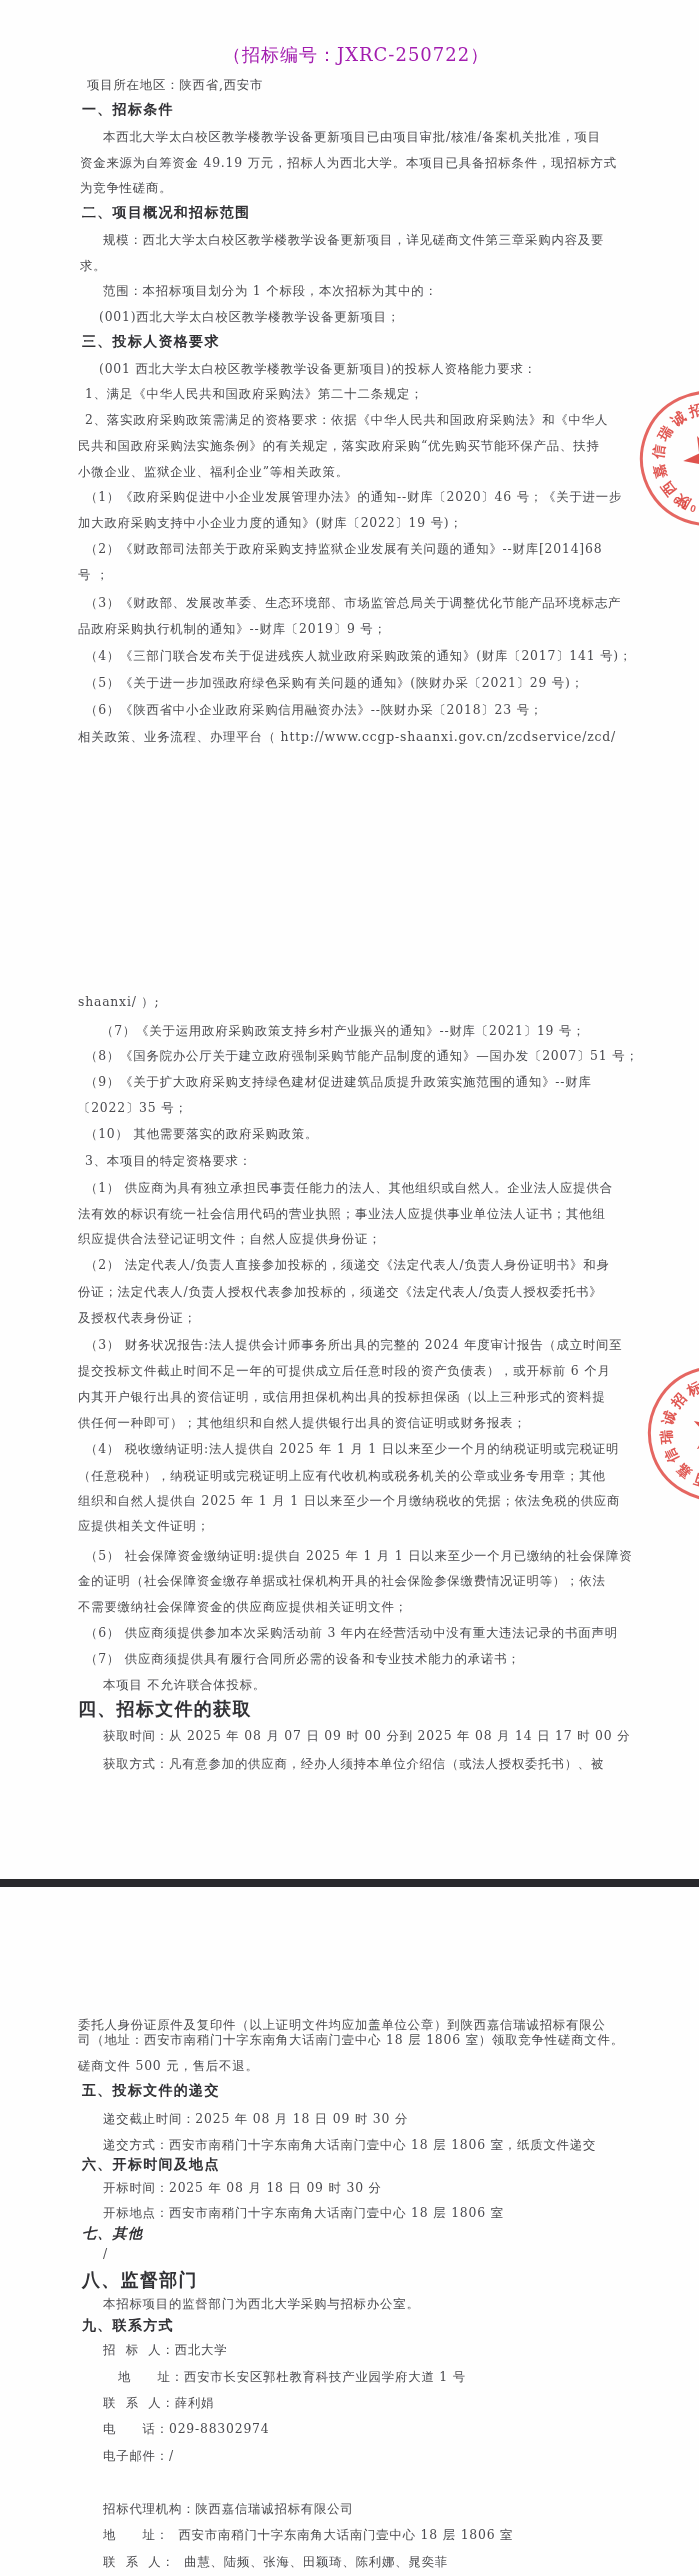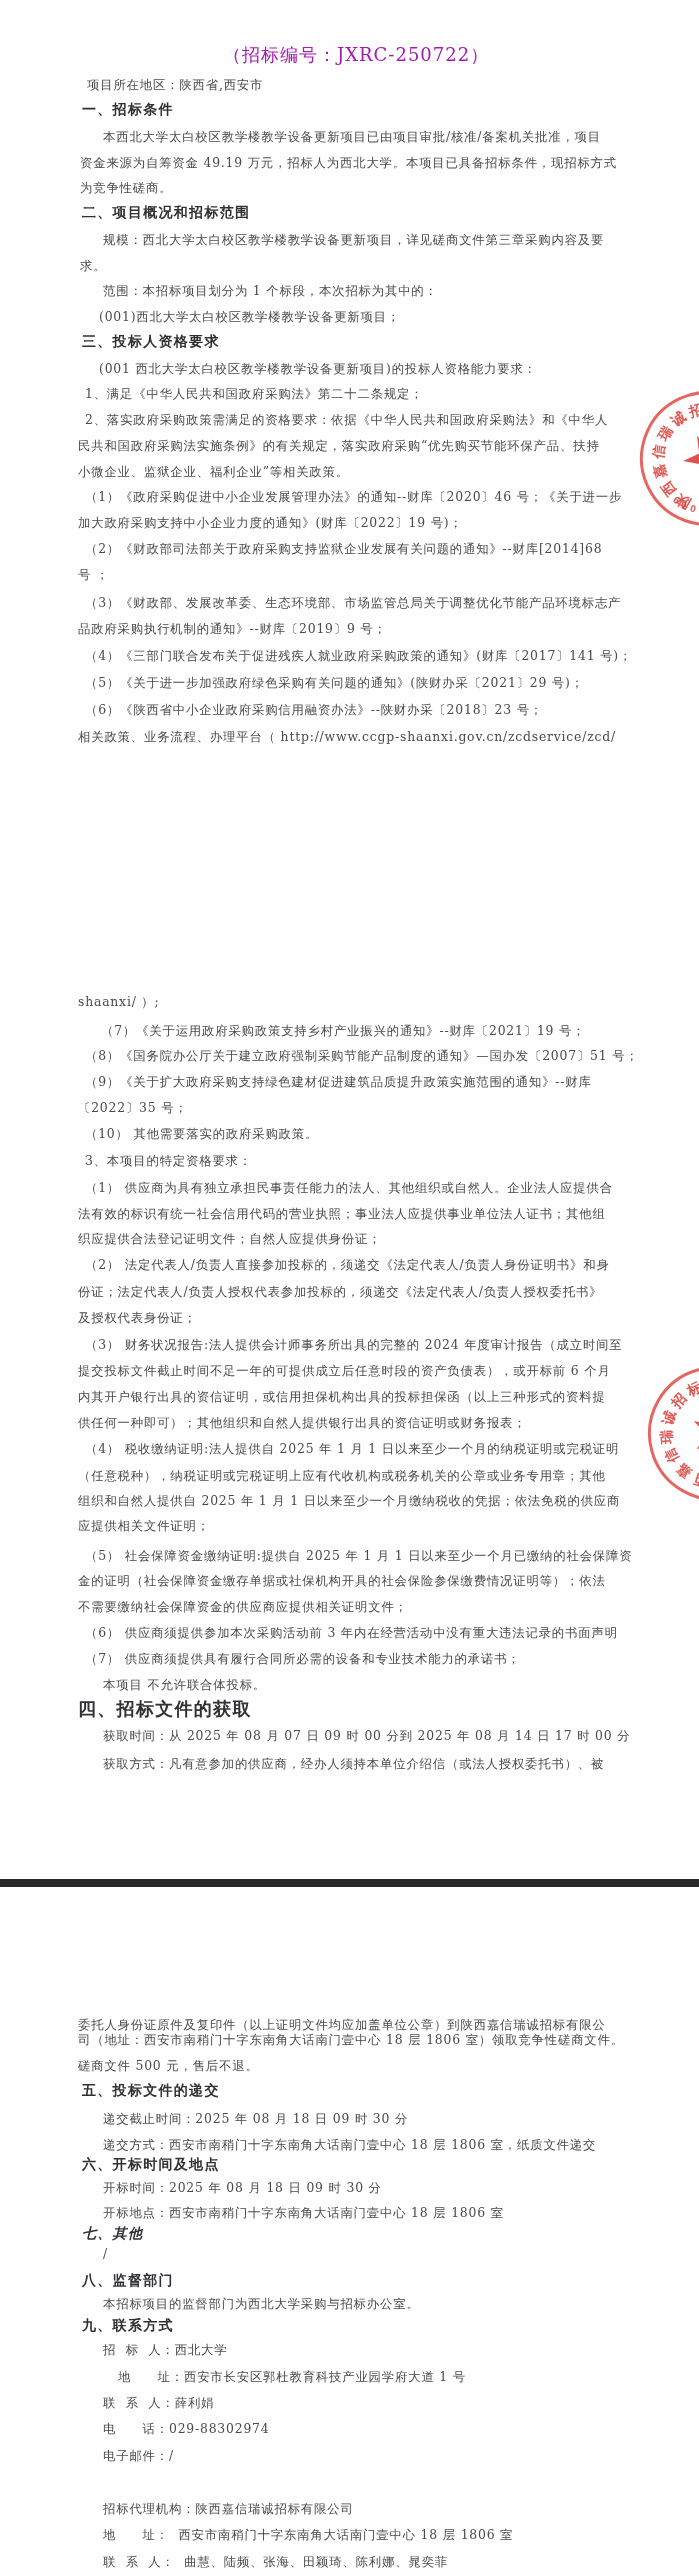--- a/index.html
+++ b/index.html
@@ -95,21 +95,21 @@
       <div class="line" style="left: 78px; top: 2032px;">司（地址：西安市南稍门十字东南角大话南门壹中心 18 层 1806 室）领取竞争性磋商文件。</div>
       <div class="line" style="left: 78px; top: 2058px;">磋商文件 500 元，售后不退。</div>
       <div class="line hd" style="left: 82px; top: 2082px; font-size: 14px;">五、投标文件的递交</div>
       <div class="line" style="left: 103px; top: 2111px;">递交截止时间：2025 年 08 月 18 日 09 时 30 分</div>
       <div class="line" style="left: 103px; top: 2137px;">递交方式：西安市南稍门十字东南角大话南门壹中心 18 层 1806 室，纸质文件递交</div>
       <div class="line hd" style="left: 82px; top: 2156px; font-size: 14px;">六、开标时间及地点</div>
       <div class="line" style="left: 103px; top: 2180px;">开标时间：2025 年 08 月 18 日 09 时 30 分</div>
       <div class="line" style="left: 103px; top: 2205px;">开标地点：西安市南稍门十字东南角大话南门壹中心 18 层 1806 室</div>
       <div class="line hd" style="left: 82px; top: 2225px; font-size: 14px; font-style: italic;">七、其他</div>
       <div class="line" style="left: 103px; top: 2246px;">/</div>
-      <div class="line hd" style="left: 82px; top: 2272px; font-size: 14px;">八、监督部门</div>
+      <div class="line hd" style="left: 82px; top: 2272px; font-size: 18px;">八、监督部门</div>
       <div class="line" style="left: 103px; top: 2296px;">本招标项目的监督部门为西北大学采购与招标办公室。</div>
       <div class="line hd" style="left: 82px; top: 2317px; font-size: 14px;">九、联系方式</div>
       <div class="line" style="left: 103px; top: 2342px;">招  标  人：西北大学</div>
       <div class="line" style="left: 118px; top: 2369px;">地　　址：西安市长安区郭杜教育科技产业园学府大道 1 号</div>
       <div class="line" style="left: 103px; top: 2395px;">联  系  人：薛利娟</div>
       <div class="line" style="left: 103px; top: 2421px;">电　　话：029-88302974</div>
       <div class="line" style="left: 103px; top: 2448px;">电子邮件：/</div>
       <div class="line" style="left: 103px; top: 2501px;">招标代理机构：陕西嘉信瑞诚招标有限公司</div>
       <div class="line" style="left: 103px; top: 2527px;">地　　址：  西安市南稍门十字东南角大话南门壹中心 18 层 1806 室</div>
       <div class="line" style="left: 103px; top: 2554px;">联  系  人：  曲慧、陆频、张海、田颖琦、陈利娜、晁奕菲</div>

